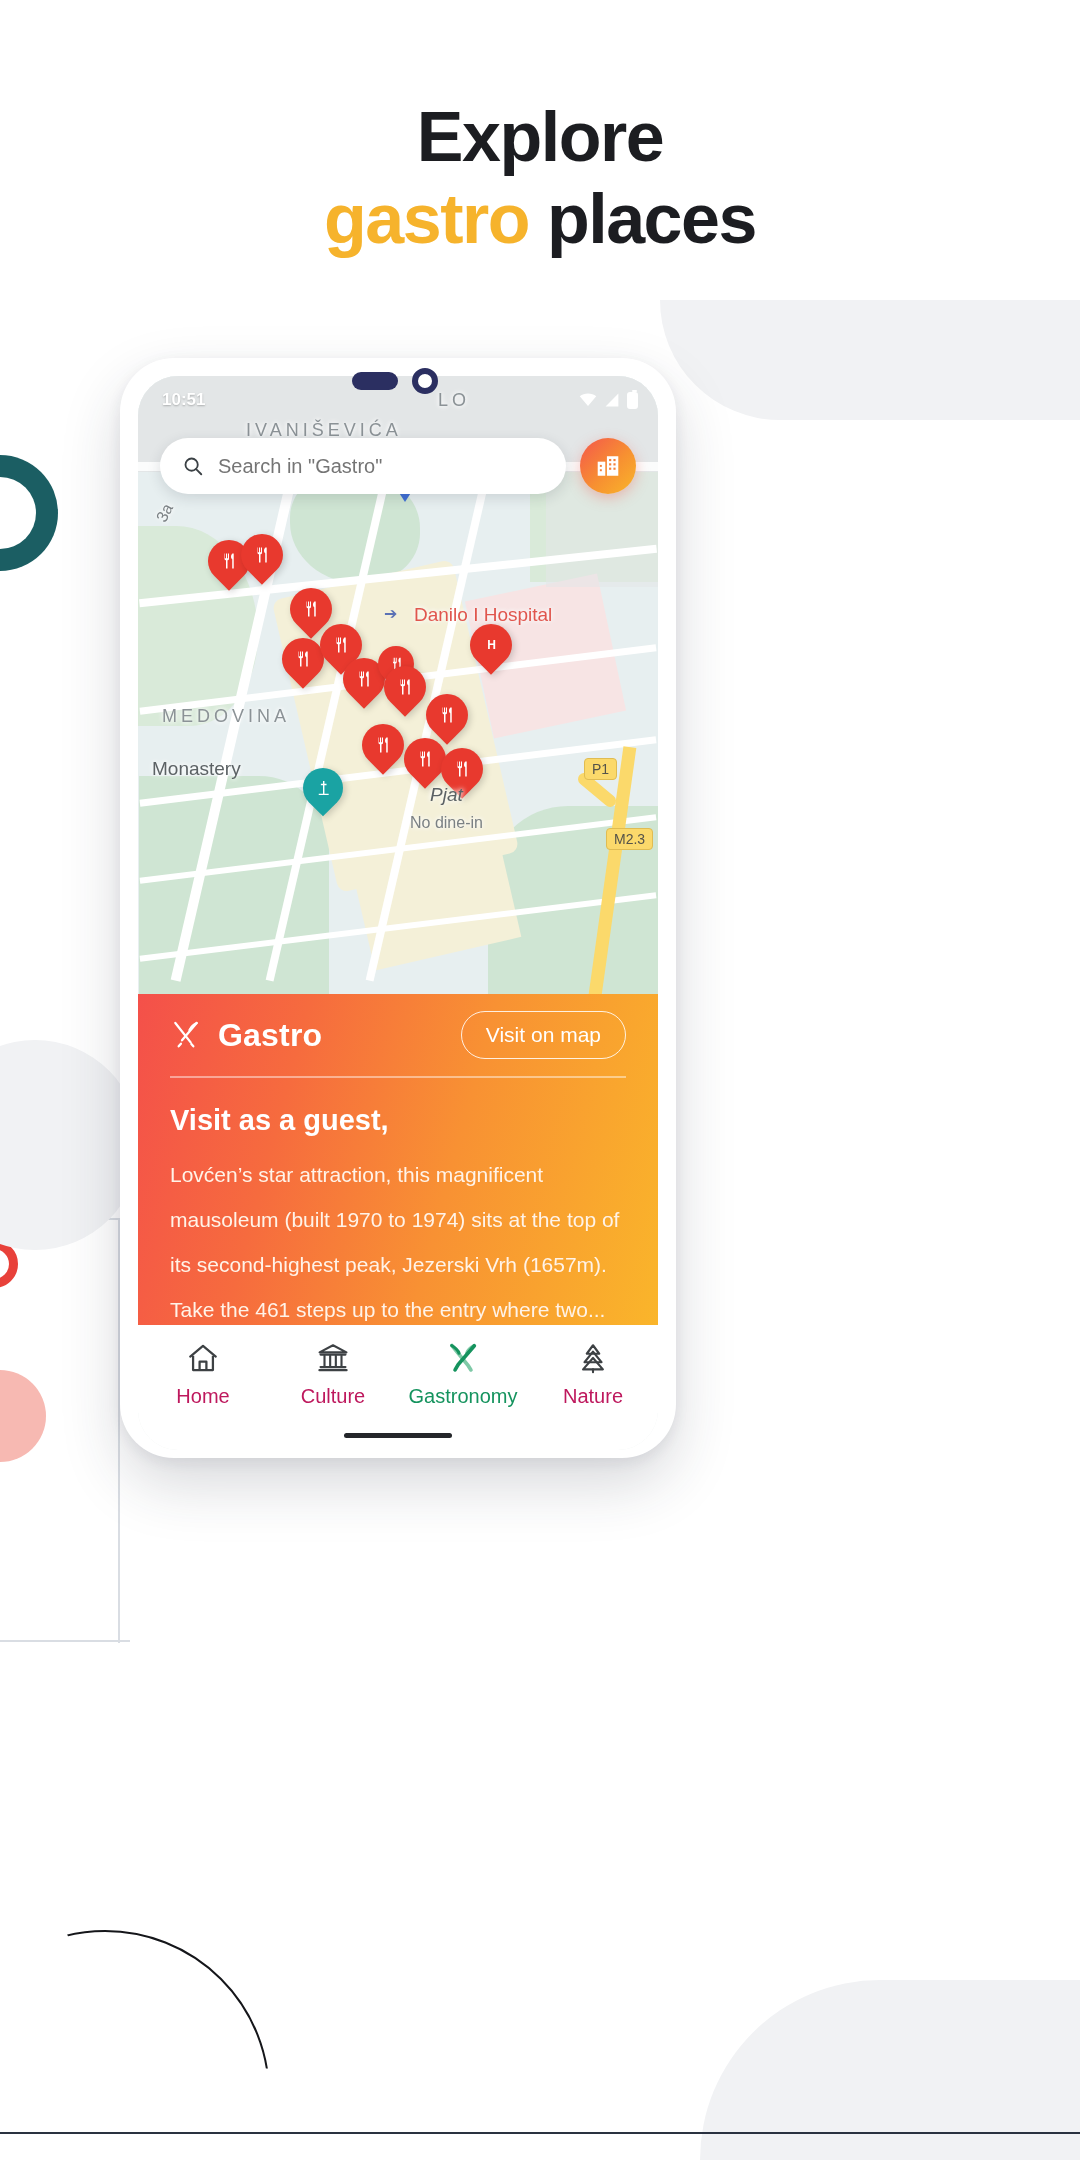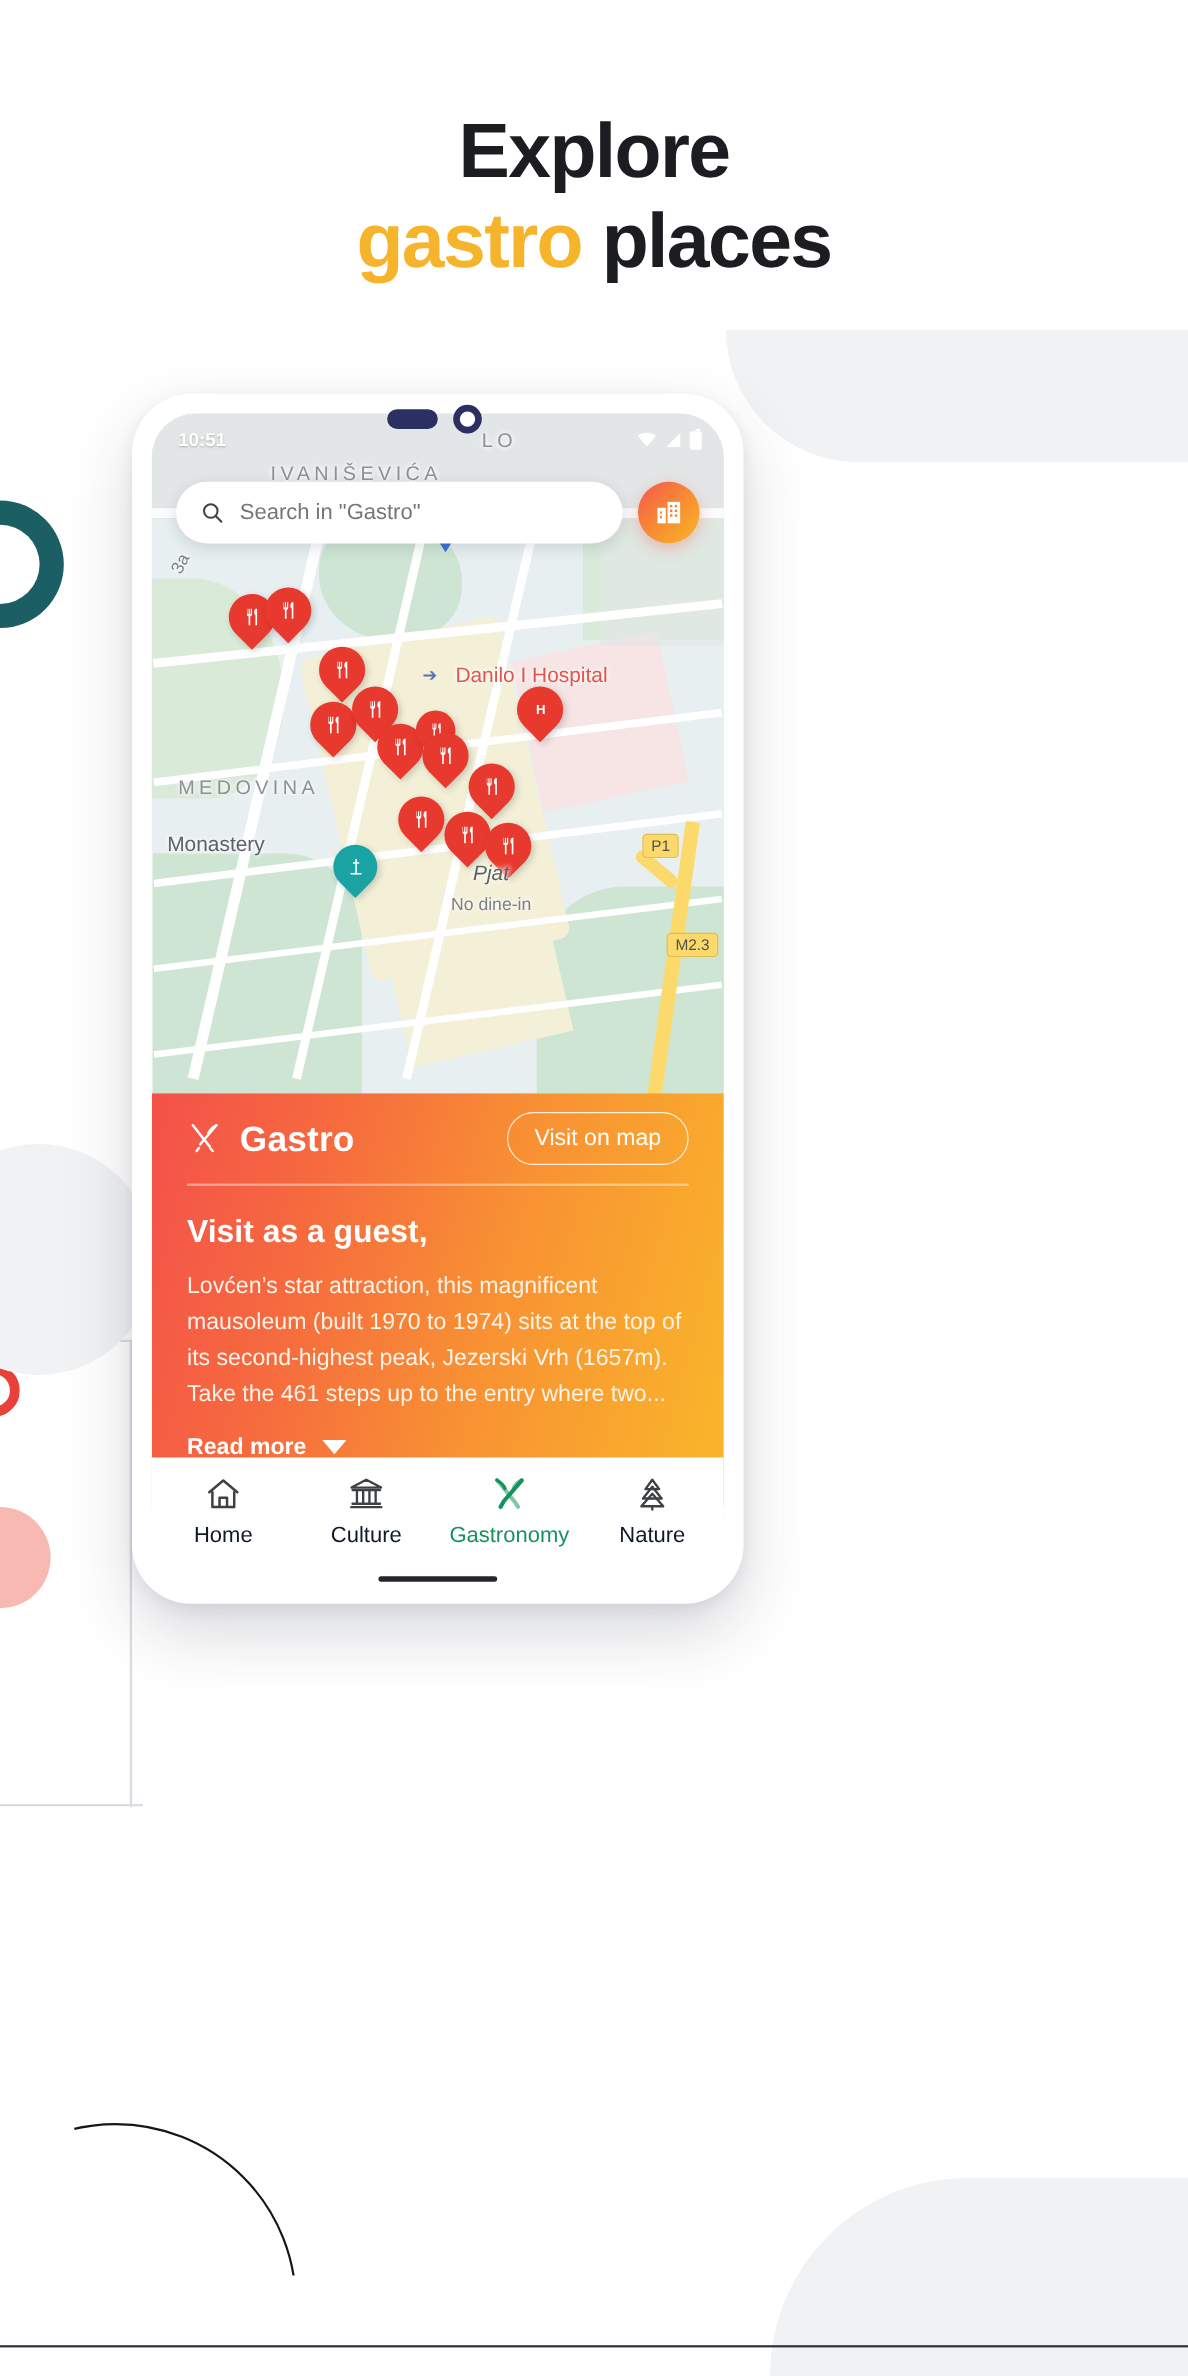--- a/index.html
+++ b/index.html
@@ -175,41 +175,41 @@
   .viewmap{
     border:1.5px solid rgba(255,255,255,0.85); border-radius:26px;
     padding:11px 24px; font-size:21px; color:#fff; background:transparent;
     font-family:"Liberation Sans", sans-serif; white-space:nowrap;
   }
   .card-rule{ height:1.5px; background:rgba(255,255,255,0.45); }
   .card-h2{
     margin-top:24px; font-size:29px; font-weight:700; line-height:36px;
   }
   .card-body{
-    margin-top:14px; font-size:21px; line-height:33px; color:#fff3e8;
+    margin-top:14px; font-size:21px; line-height:45px; color:#fff3e8;
   }
   .readmore{
     margin-top:20px; display:flex; align-items:center; gap:14px;
     font-size:21px; font-weight:700; color:#fff;
   }
   .caret{ width:0;height:0;border-left:11px solid transparent;border-right:11px solid transparent;border-top:13px solid #fff; }
 
   .card-fade{
     position:absolute; left:0; right:0; top:993px; height:44px;
     background:linear-gradient(#fdf6ec,#ffffff);
   }
 
   
   .bottomnav{
     position:absolute; left:0; right:0; bottom:0; height:125px; background:#fff;
     display:flex; align-items:flex-start; justify-content:space-around;
     padding-top:16px;
   }
   .navitem{ width:25%; display:flex; flex-direction:column; align-items:center; gap:10px; }
-  .navlabel{ font-size:20px; color:#0f172a; }
+  .navlabel{ font-size:20px; color:#be185d; }
   .navitem.active .navlabel{ color:#15935e; }
   .homebar{
     position:absolute; left:50%; transform:translateX(-50%); bottom:12px;
     width:108px; height:5px; border-radius:3px; background:#24262a;
   }
 </style>
 </head>
 <body>
 
 <div id="stage">
@@ -358,21 +358,21 @@
         <div class="maplabel ml-caps" style="left:300px; top:14px;">LO</div>
         <div class="maplabel ml-caps" style="left:108px; top:44px;">IVANIŠEVIĆA</div>
         <div class="maplabel ml-caps" style="left:24px;  top:330px;">MEDOVINA</div>
         <div class="maplabel ml-red" style="left:276px; top:228px;">Danilo I Hospital</div>
         <div class="maplabel ml-dark" style="left:14px;  top:382px;">Monastery</div>
         <div class="maplabel ml-dark" style="left:292px; top:408px;font-style:italic;">Pjat</div>
         <div class="maplabel ml-sub" style="left:272px; top:438px;">No dine-in</div>
         <div class="maplabel ml-sub" style="left:18px;  top:128px; transform:rotate(-62deg);">3a</div>
 
         <div class="badge-y" style="left:446px; top:382px;">P1</div>
-        <div class="badge-y" style="left:468px; top:472px;">M2.3</div>
+        <div class="badge-y" style="left:468px; top:452px;">M2.3</div>
 
         <div class="statusbar">
           <span>10:51</span>
           <span class="sb-icons">
             <svg class="ic-wifi" viewBox="0 0 24 18">
                 <path d="M1 4 C7 -1 17 -1 23 4 L12 17 Z" fill="#fff"></path>
               </svg>
             <svg class="ic-sig" viewBox="0 0 20 16">
                 <path d="M18 0 L18 16 L2 16 Z" fill="#fff"></path>
               </svg>

